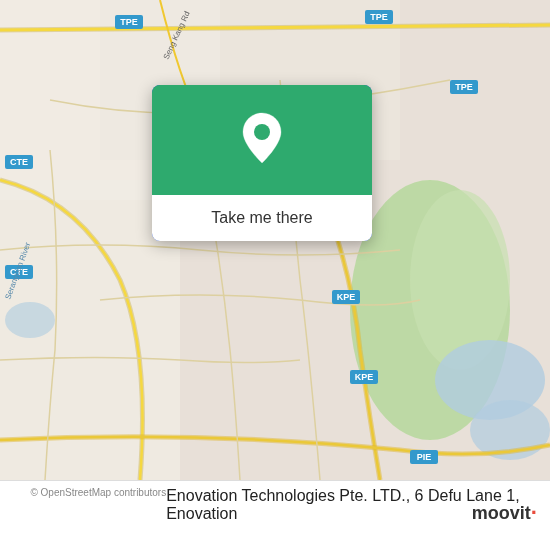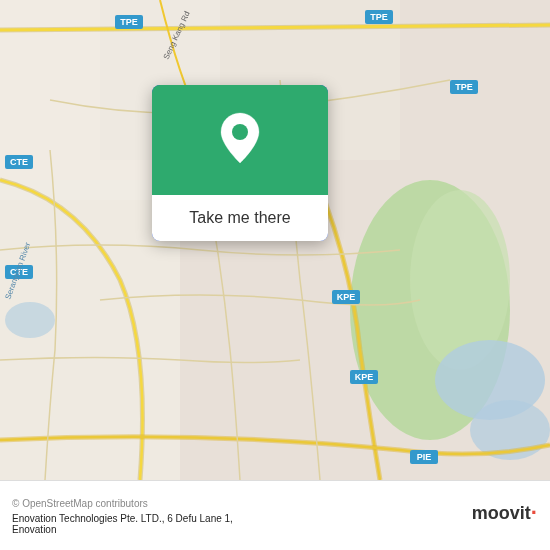--- a/index.html
+++ b/index.html
@@ -25,21 +25,21 @@
       height: 100%;
       position: absolute;
       top: 0; left: 0;
     }
 
     
     .popup-card {
       position: absolute;
       top: 85px;
       left: 152px;
-      width: 176px;
+      width: 220px;
       background: #1d4ed8;
       border-radius: 8px;
       box-shadow: 0 4px 16px rgba(0,0,0,0.3);
       overflow: hidden;
       z-index: 10;
     }
 
     .popup-green-section {
       background: #2eaa6e;
       display: flex;
@@ -73,33 +73,33 @@
       text-align: center;
     }
 
     
     #bottom-bar {
       width: 550px;
       height: 70px;
       background: white;
       border-top: 1px solid #ddd;
       display: flex;
-      flex-direction: column;
+      flex-direction: row;
       justify-content: center;
       padding: 6px 12px 4px 12px;
     }
 
     .attribution {
       font-size: 10px;
       color: #888;
       margin-bottom: 4px;
     }
 
     .location-title {
-      font-size: 10px;
+      font-size: 16px;
       color: #222;
       font-weight: 500;
     }
 
     .moovit-logo {
       position: absolute;
       bottom: 26px;
       right: 12px;
       display: flex;
       align-items: center;

